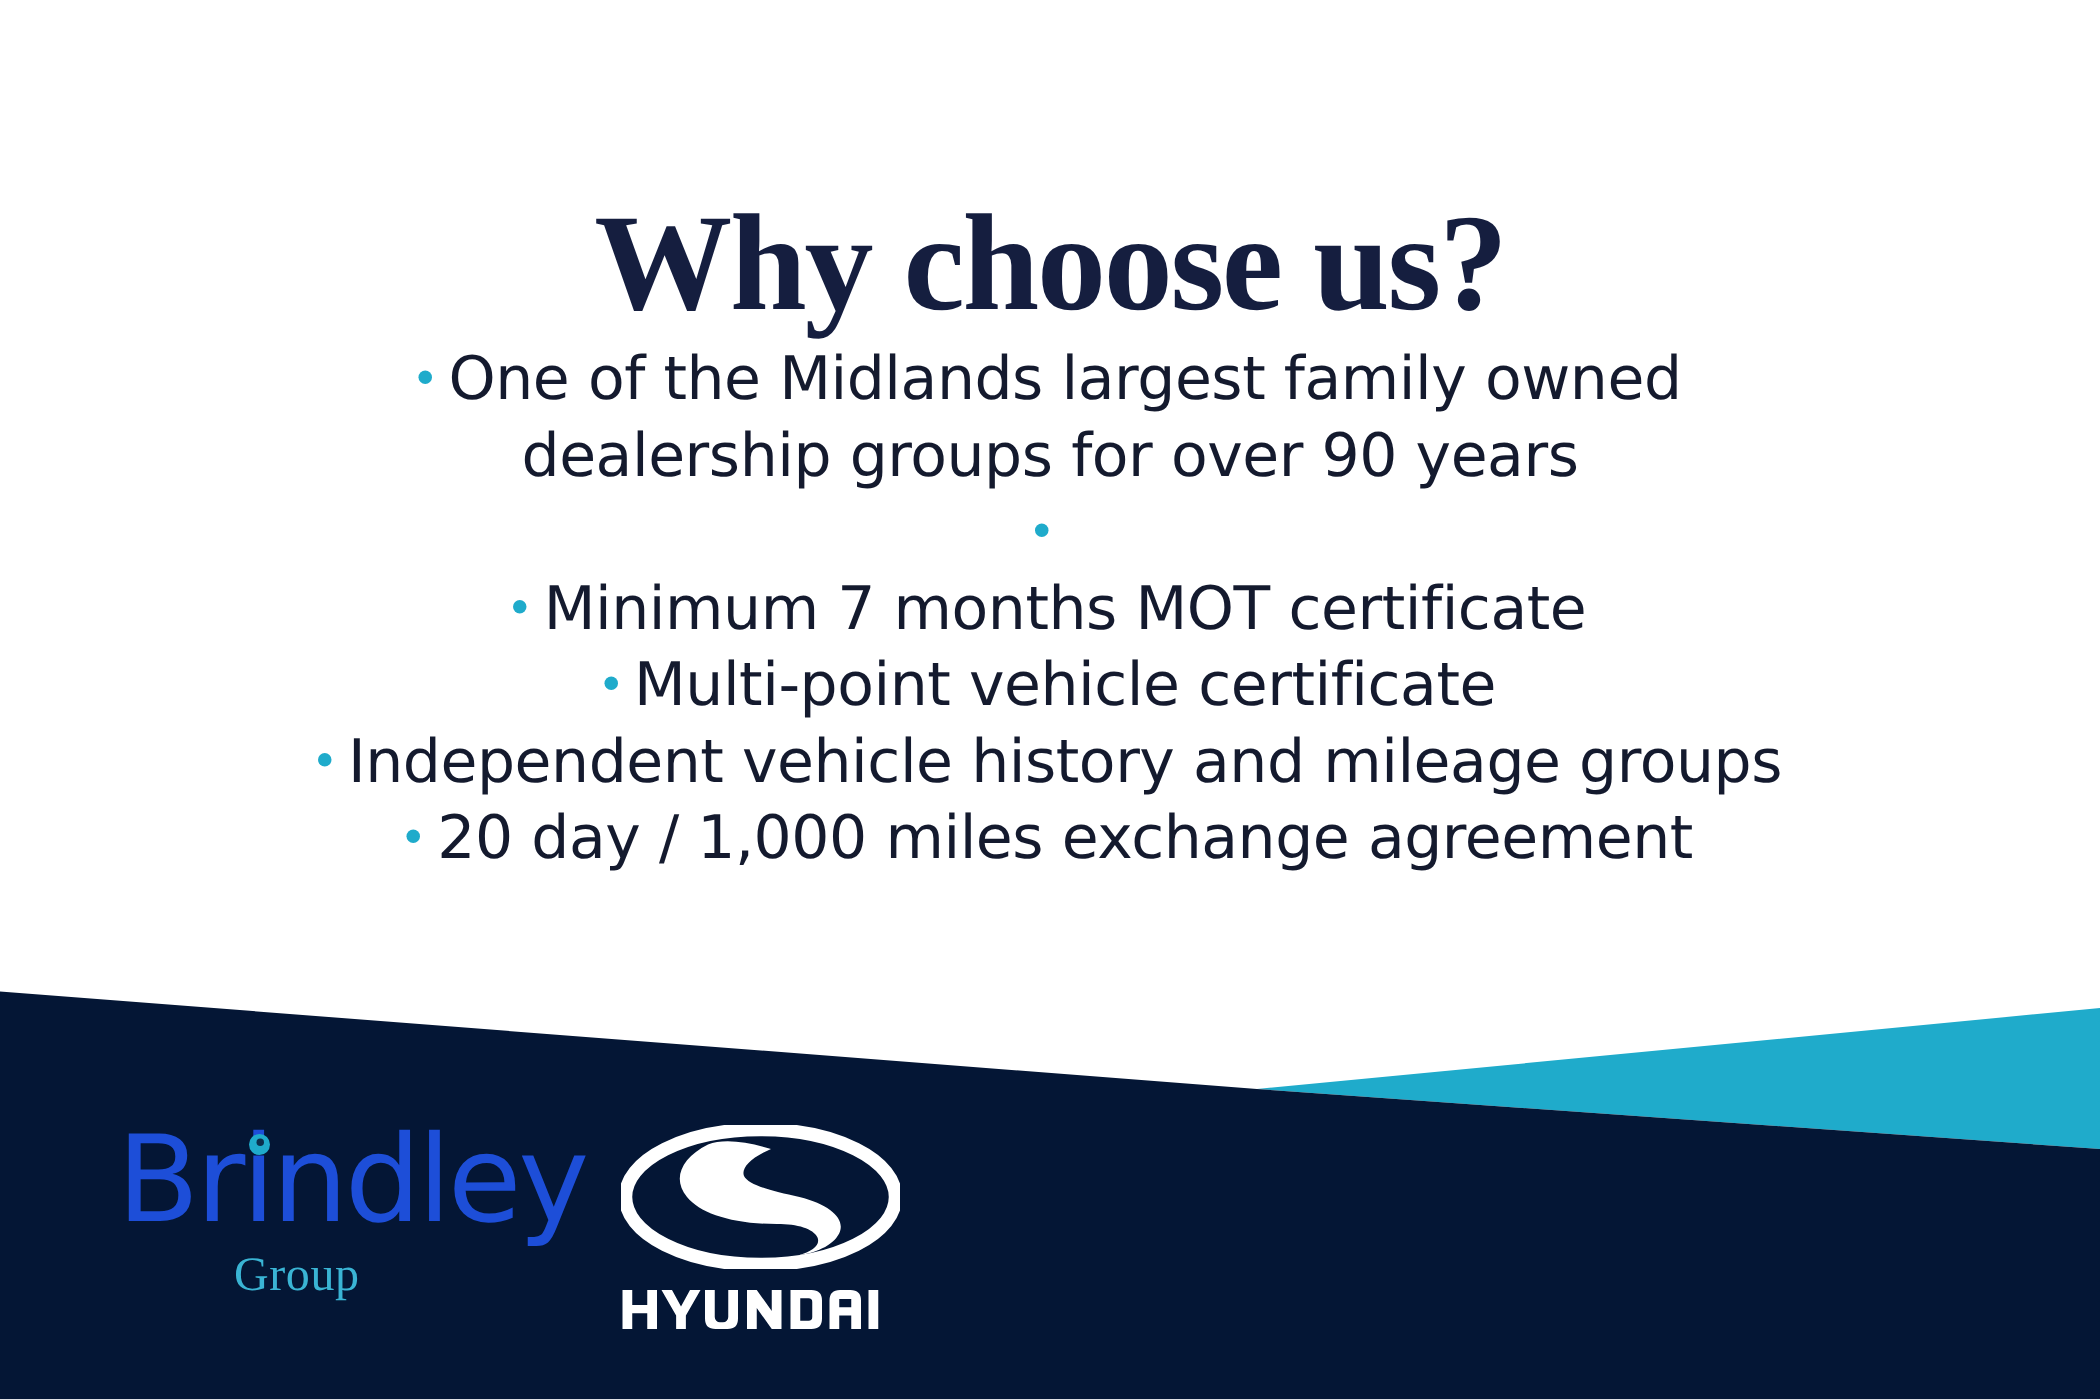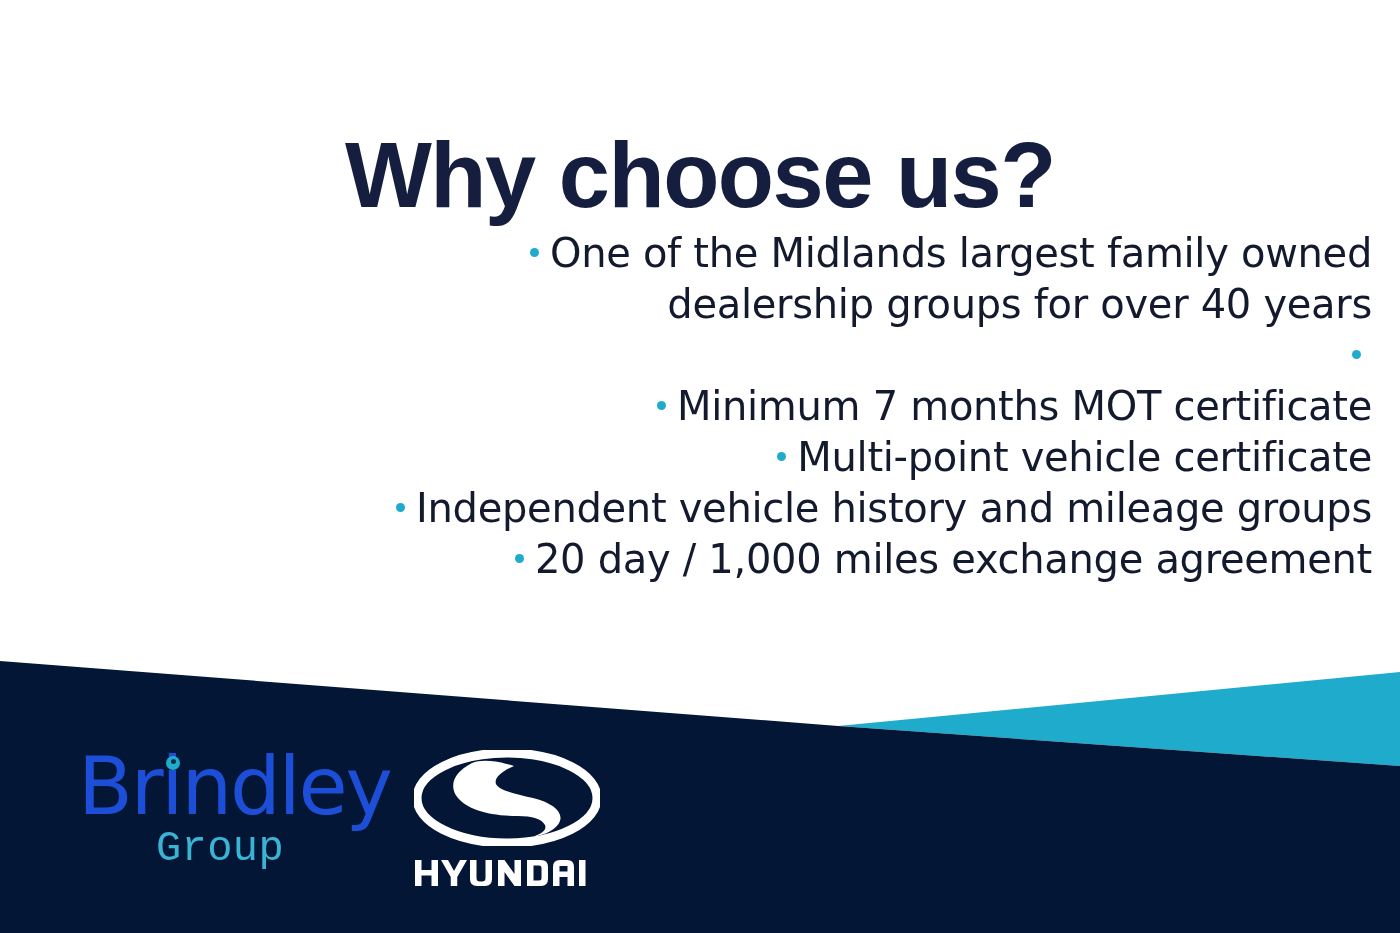--- a/index.html
+++ b/index.html
@@ -30,21 +30,21 @@
     pointer-events: none;
   }
 
   
   #headline {
     position: absolute;
     left: 0;
     top: 62px;
     width: 1400px;
     text-align: center;
-    font-family: Liberation Sans, sans-serif;
+    font-family: Liberation Serif, serif;
     font-size: 92px;
     line-height: 102px;
     font-weight: 700;
     letter-spacing: -1.5px;
     color: #151e3f;
     white-space: nowrap;
   }
 
   
   #bullets {
@@ -56,21 +56,20 @@
     font-family: "DejaVu Sans", "Liberation Sans", sans-serif;
     font-size: 40px;
     line-height: 51px;
     font-weight: 400;
     letter-spacing: -0.3px;
     color: #141a2e;
   }
   .bullet-line {
     display: block;
     padding: 0 28px;
-    text-align: right;
   }
   .bullet-dot {
     display: inline-block;
     width: 9px;
     height: 9px;
     border-radius: 50%;
     background: #1fabcb;
     vertical-align: middle;
     position: relative;
     top: -4px;
@@ -124,22 +123,22 @@
     top: 3px;
     width: 5px;
     height: 5px;
     border-radius: 50%;
     background: #0c2f4d;
   }
   #brindley-sub {
     position: absolute;
     left: 78px;
     top: 84px;
-    font-family: Liberation Mono, monospace;
-    font-size: 42px;
+    font-family: Liberation Serif, serif;
+    font-size: 32px;
     line-height: 46px;
     font-weight: 400;
     letter-spacing: 0.4px;
     color: #3ab4d4;
     white-space: nowrap;
   }
 
   
   #hyundai-logo {
     position: relative;
@@ -173,21 +172,21 @@
 
   <h1 id="headline" style="color: rgb(21, 30, 63);">Why choose us?</h1>
 
   <ul id="bullets" style="list-style: none; margin: 0px; padding: 0px; color: rgb(20, 26, 46);">
 
     <li class="bullet-item">
       <span class="bullet-line">
         <span class="bullet-dot" style="background: rgb(31, 171, 203);"></span><span class="bullet-text">One of the Midlands largest family owned</span>
       </span>
       <span class="bullet-line">
-        <span class="bullet-text">dealership groups for over 40 years</span>
+        <span class="bullet-text">dealership groups for over 90 years</span>
       </span>
     </li>
 
     <li class="bullet-item">
       <span class="bullet-line">
         <span class="bullet-dot" style="background: rgb(31, 171, 203);"></span>
       </span>
     </li>
 
     <li class="bullet-item">

